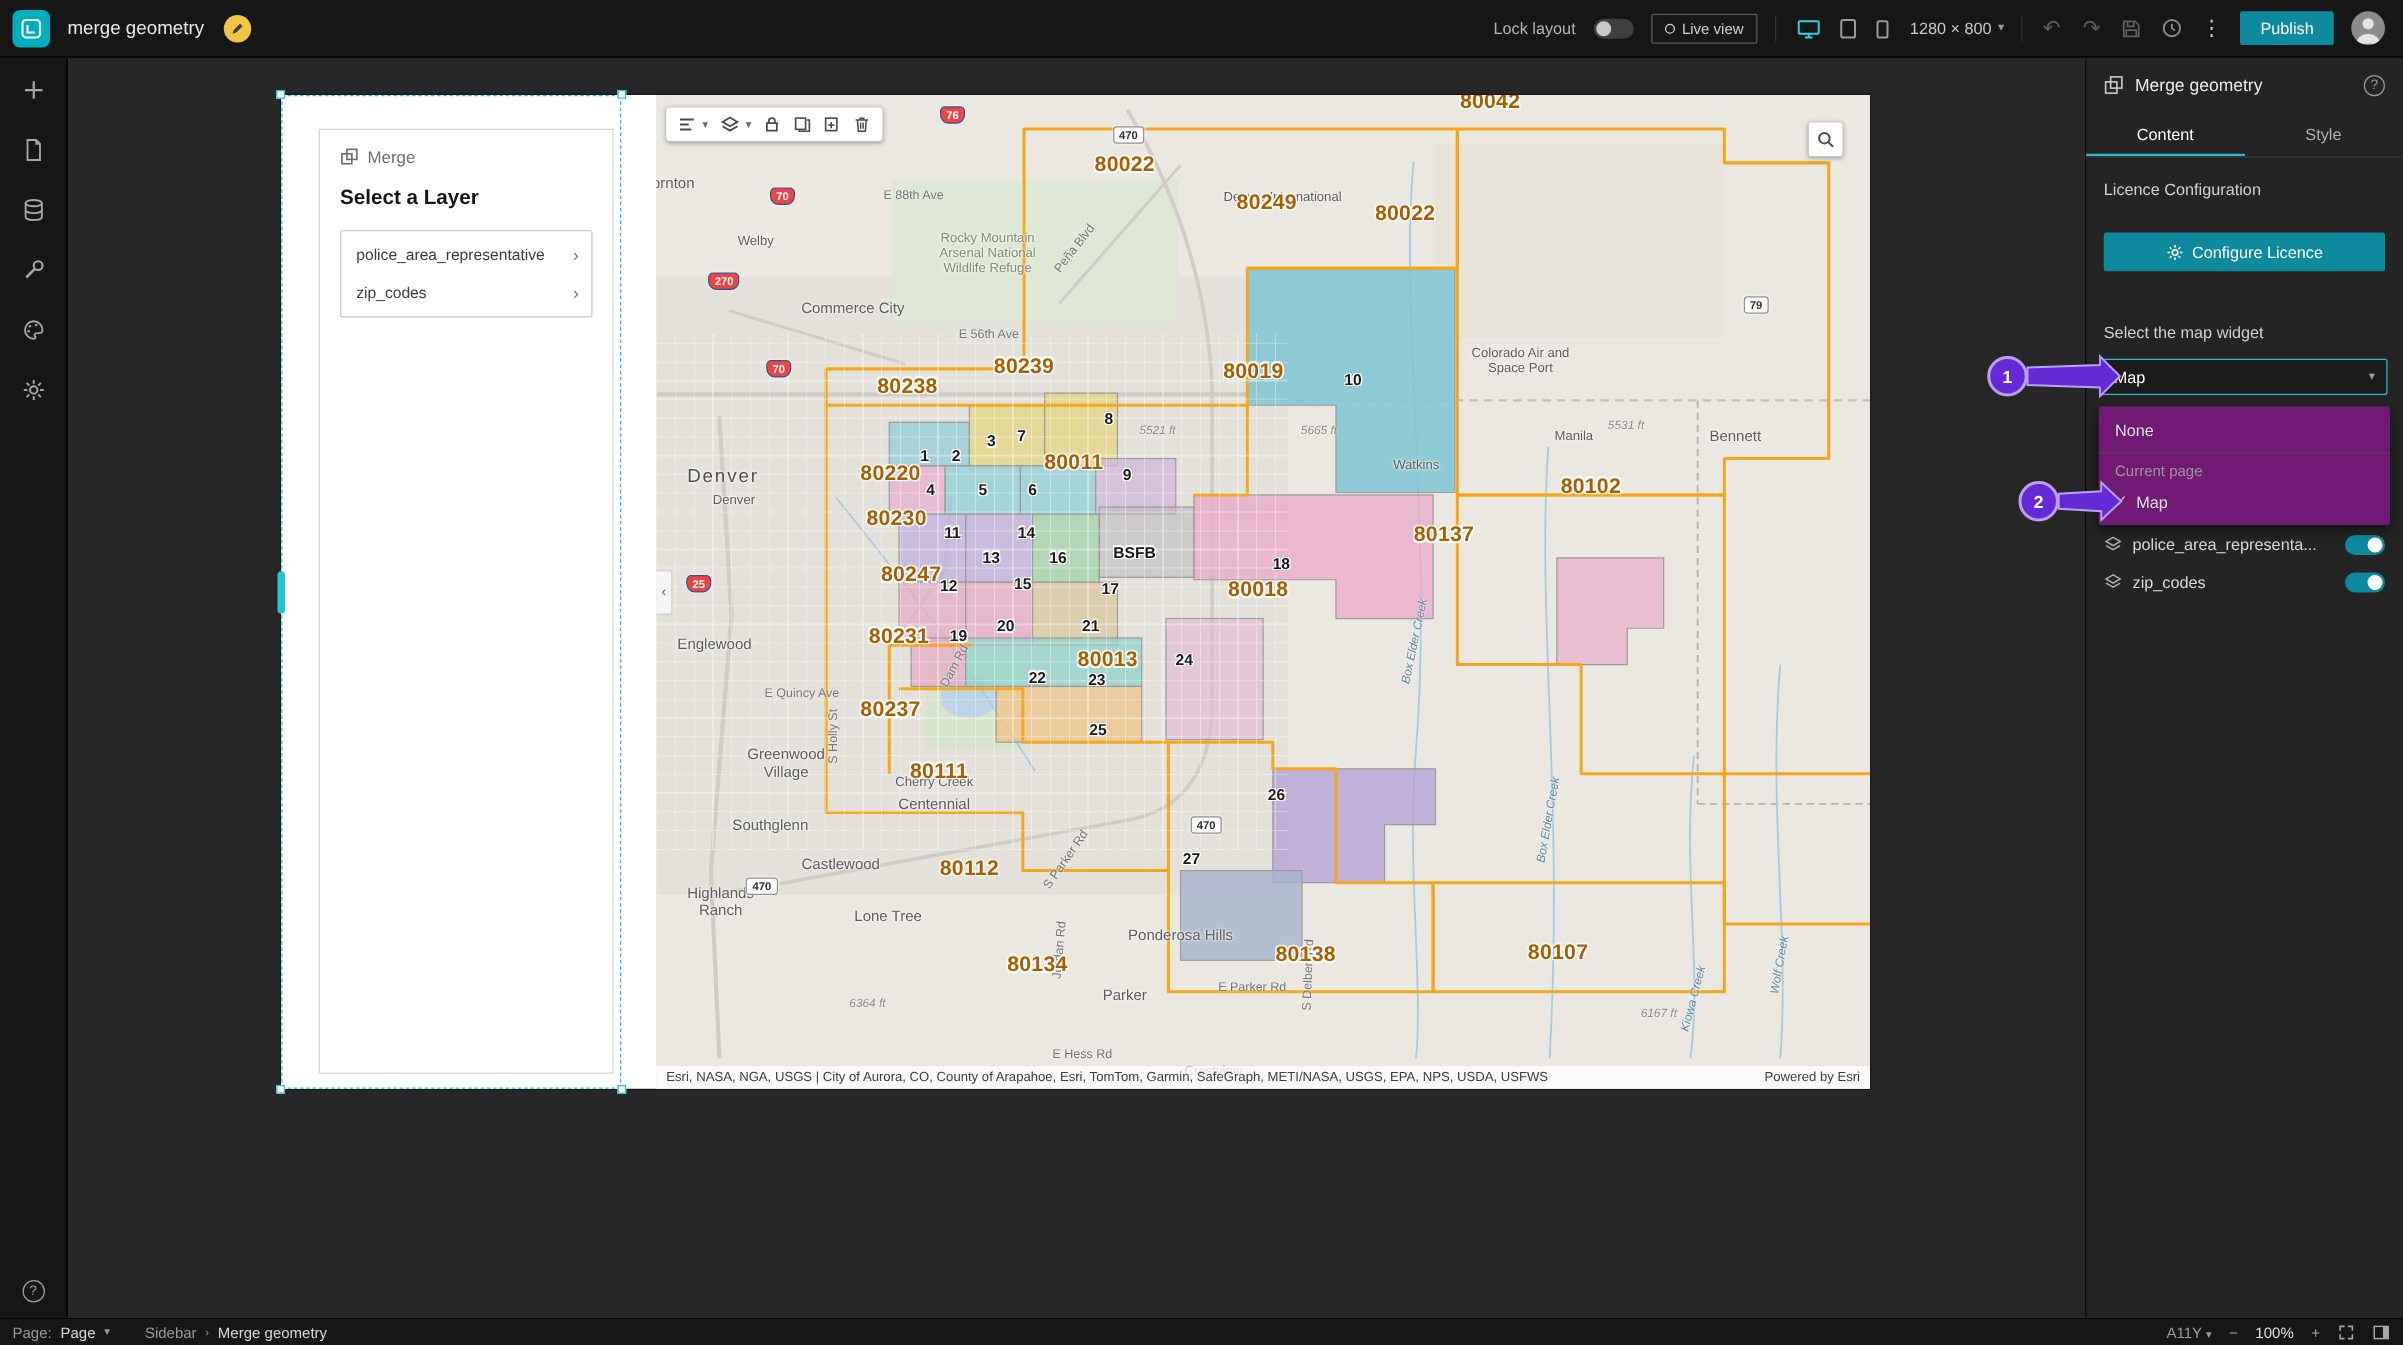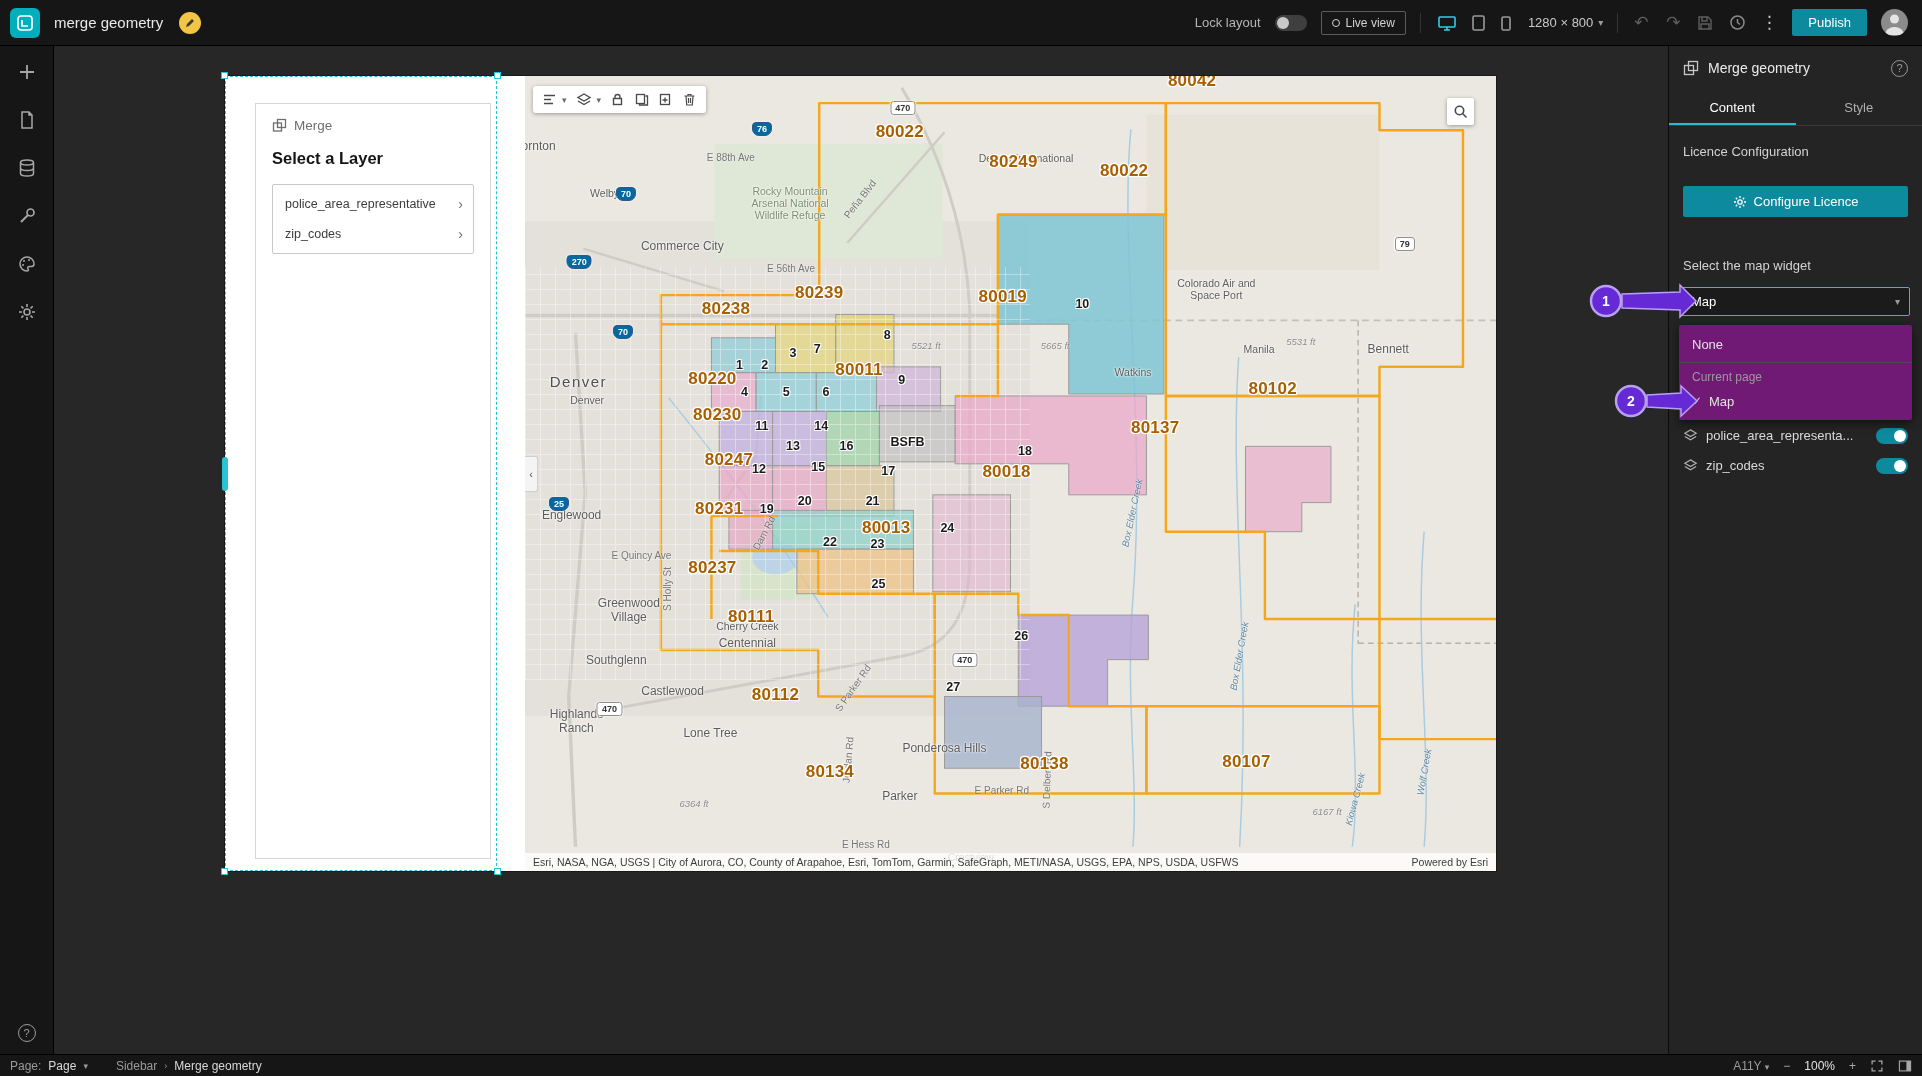--- a/index.html
+++ b/index.html
@@ -75,21 +75,21 @@
   .place-label{font-size:12px;color:#5c5c5c;text-shadow:0 0 3px #fff,0 0 2px #fff;}
   .place-label.lg{font-size:15px;letter-spacing:1.5px;color:#4e4e4e;}
   .place-label.sm{font-size:10.5px;}
   .place-label.wrap{white-space:normal;max-width:86px;text-align:center;line-height:1.15;}
   .place-label.green{color:#7c8f6e;}
   .road-label{font-size:10px;color:#767676;text-shadow:0 0 2px #fff;}
   .water-label{font-size:9.5px;font-style:italic;color:#5b87a6;text-shadow:0 0 2px #fff;}
   .elev-label{font-size:9.5px;font-style:italic;color:#8a8a8a;text-shadow:0 0 2px #fff;}
   .shield{font-size:9px;font-weight:700;background:#fff;border:1px solid #8f8f8f;border-radius:3px;
     padding:1px 4px;color:#333;box-shadow:0 0 2px #fff;}
-  .shield.interstate{background:#0369a1;border-color:#33548f;color:#fff;border-radius:4px 4px 7px 7px;margin-top:37px;}
+  .shield.interstate{background:#ef4444;border-color:#33548f;color:#fff;border-radius:4px 4px 7px 7px;}
   .shield.toll{background:#fdfdfd;}
   .map-toolbar{position:absolute;left:8px;top:10px;height:27px;background:#fff;border-radius:3px;z-index:5;
     box-shadow:0 1px 4px rgba(0,0,0,.35);display:flex;align-items:center;gap:9px;padding:0 9px;color:#4a4a4a;}
   .mt-caret{font-size:9px;color:#6a6a6a;margin-left:-4px;}
   .mt-ic{display:grid;place-items:center;cursor:pointer;}
   .map-search{position:absolute;right:22px;top:22px;width:27px;height:27px;background:#fff;border-radius:2px;
     z-index:5;box-shadow:0 1px 4px rgba(0,0,0,.35);display:grid;place-items:center;cursor:pointer;}
   .map-attrib{position:absolute;left:0;right:0;bottom:0;height:18px;background:rgba(255,255,255,.78);z-index:4;
     display:flex;align-items:center;justify-content:space-between;padding:0 8px;font-size:10.5px;color:#3d3d3d;}
 

